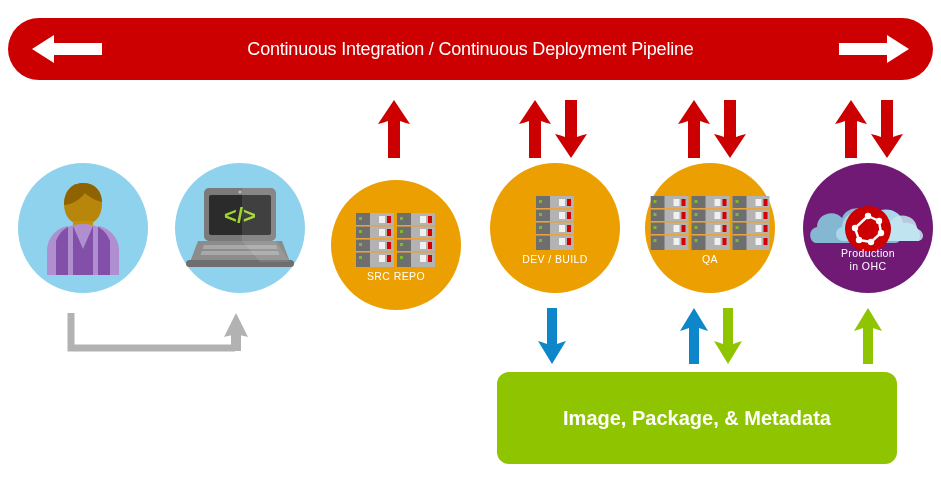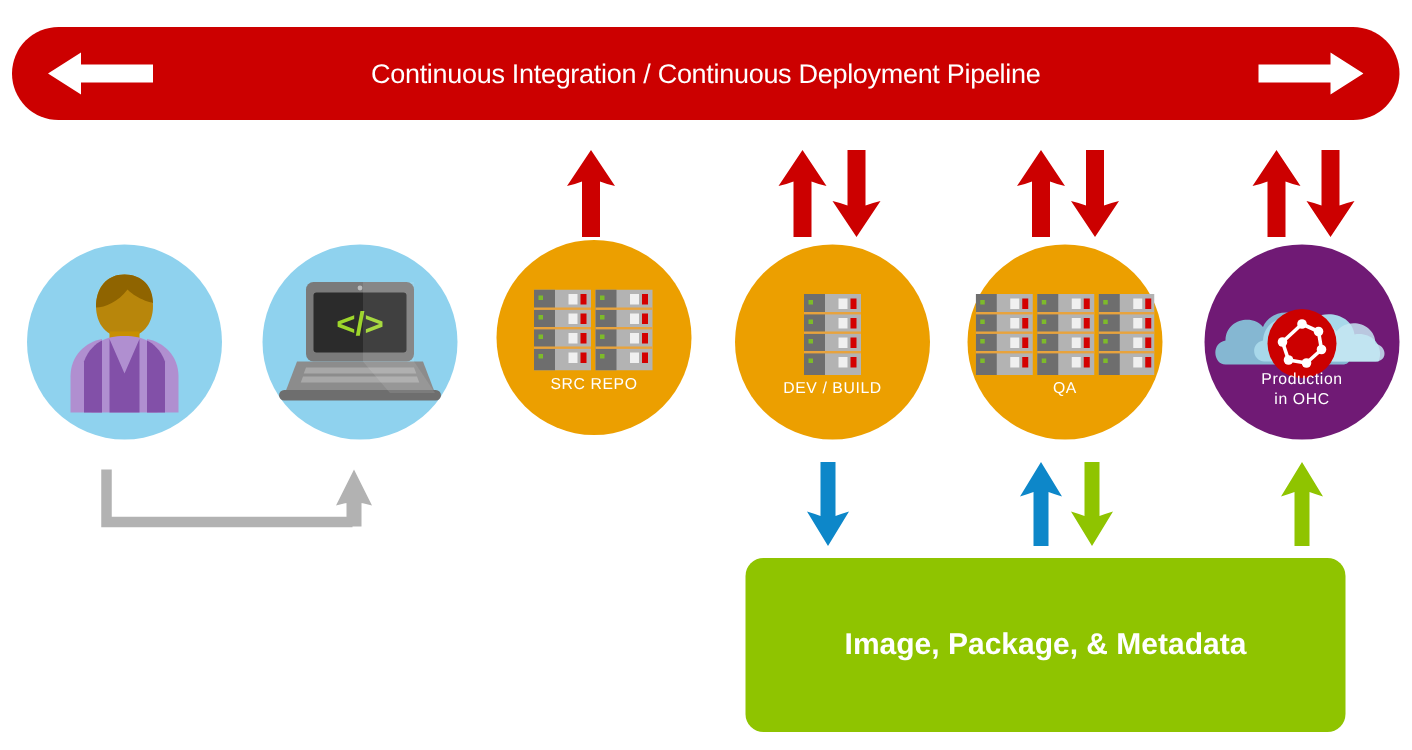--- a/index.html
+++ b/index.html
@@ -83,21 +83,21 @@
     left: 50%;
     transform: translateX(-50%);
   }
 
   
   .repo-box {
     position: absolute;
     left: 497px;
     top: 372px;
     width: 400px;
-    height: 116px;
+    height: 92px;
     background: #8fc400;
     border-radius: 12px;
     display: flex;
     align-items: center;
     justify-content: center;
   }
   .repo-text {
     color: #ffffff;
     font-size: 20px;
     font-weight: bold;
@@ -185,21 +185,21 @@
 
       <path d="M12 53 L96 53 L104 74 L4 74 Z" fill="#8c8c8c"></path>
       <path d="M18 57 L90 57 L91.5 61 L16.5 61 Z" fill="#a8a8a8"></path>
       <path d="M16 63 L92 63 L93.5 67 L14.5 67 Z" fill="#a8a8a8"></path>
       <rect x="0" y="72" width="108" height="7" rx="3.5" fill="#6e6e6e"></rect>
 
       <path d="M56 0 L90 0 L90 53 L104 74 L74 74 L56 53 Z" fill="#ffffff" opacity="0.10"></path>
     </svg>
   </div>
 
-  <div class="node node-orange" style="left:331px; top:160px;">
+  <div class="node node-orange" style="left:331px; top:180px;">
     <svg class="node-icon" style="top:33px;" width="80" height="54" viewBox="0 0 80 54">
       <g>
 
         <g>
           <rect x="0" y="0" width="38" height="54" fill="#b3b3b3"></rect>
           <rect x="0" y="0" width="14" height="54" fill="#6e6e6e"></rect>
           <g fill="#e8a33d">
             <rect x="0" y="12" width="38" height="1.6"></rect>
             <rect x="0" y="25" width="38" height="1.6"></rect>
             <rect x="0" y="38" width="38" height="1.6"></rect>

